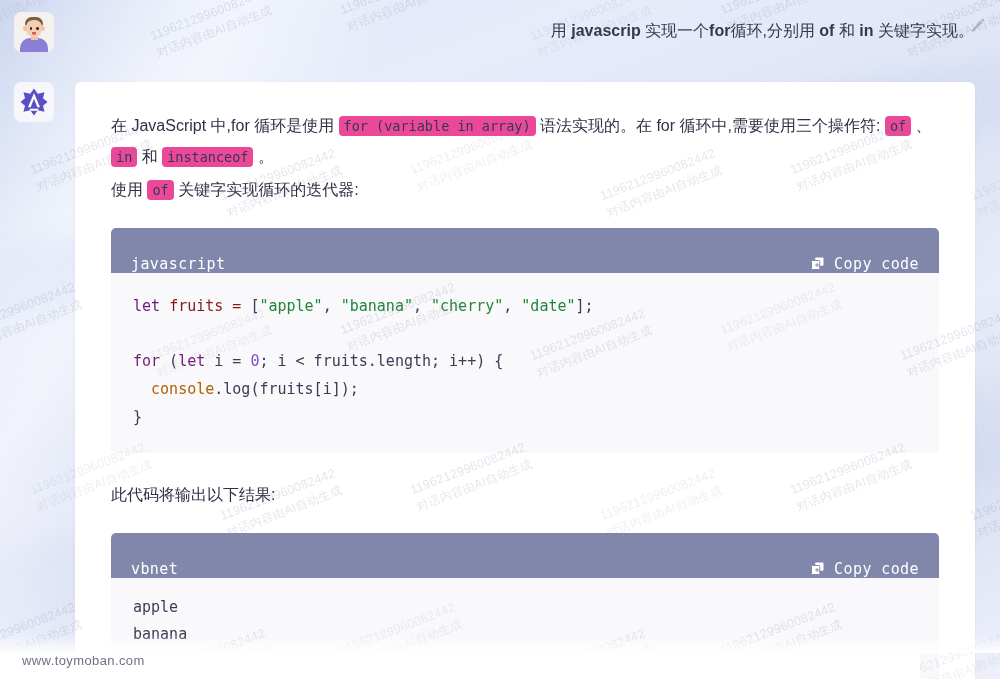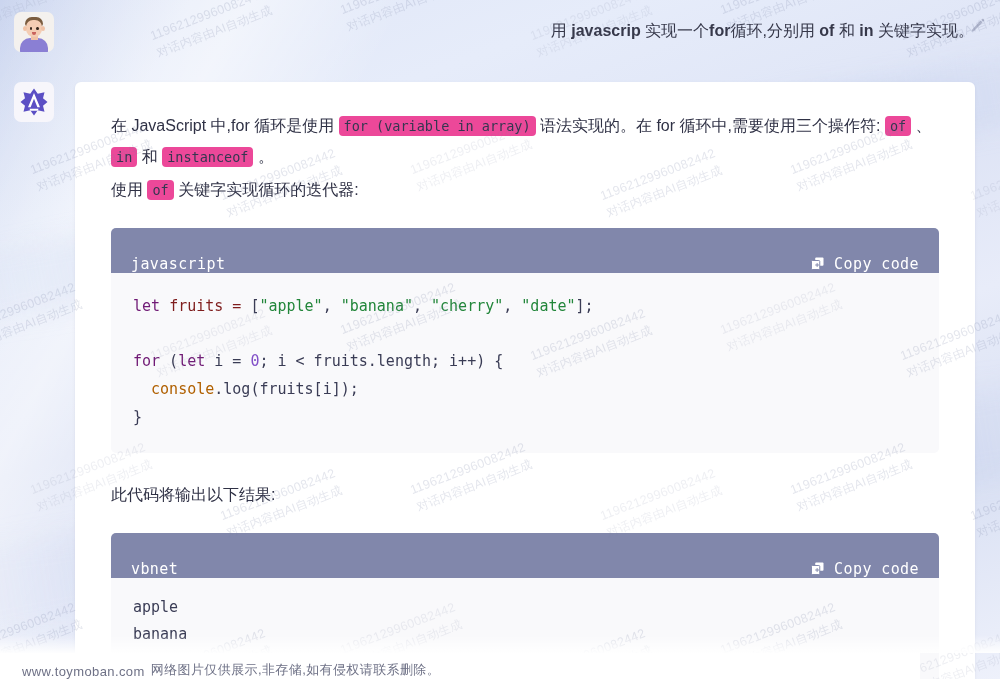--- a/index.html
+++ b/index.html
@@ -123,21 +123,21 @@
   .tk-kw   { color:#701a75; }
   .tk-str  { color:#22863a; }
   .tk-num  { color:#8250c8; }
   .tk-fn   { color:#b06000; }
   .tk-pl   { color:#7f1d1d; }
 
   
   #bottom-bar {
     position:absolute; left:0; bottom:0; width:920px; height:26px;
     background:#ffffff; z-index:60;
-    display:flex; align-items:flex-end;
+    display:flex; align-items:flex-start;
     padding-left:22px;
     font-size:13px; color:#6e7186;
     letter-spacing:.4px;
   }
   #bottom-fade {
     position:absolute; left:0; bottom:26px; width:1000px; height:18px;
     background:linear-gradient(to top, rgba(255,255,255,.95), rgba(255,255,255,0));
     z-index:55; pointer-events:none;
   }
 </style>
@@ -352,14 +352,13 @@
       <span class="wm-id">11962129960082442</span>
       <span class="wm-cn">对话内容由AI自动生成</span>
     </div>
   </div>
 
 <div id="bottom-fade"></div>
 
 <div id="bottom-bar">
   <span>www.toymoban.com</span>
   <span style="width:6px;"></span>
-  <span>网络图片仅供展示,非存储,如有侵权请联系删除。</span>
 </div>
 
 </body></html>

